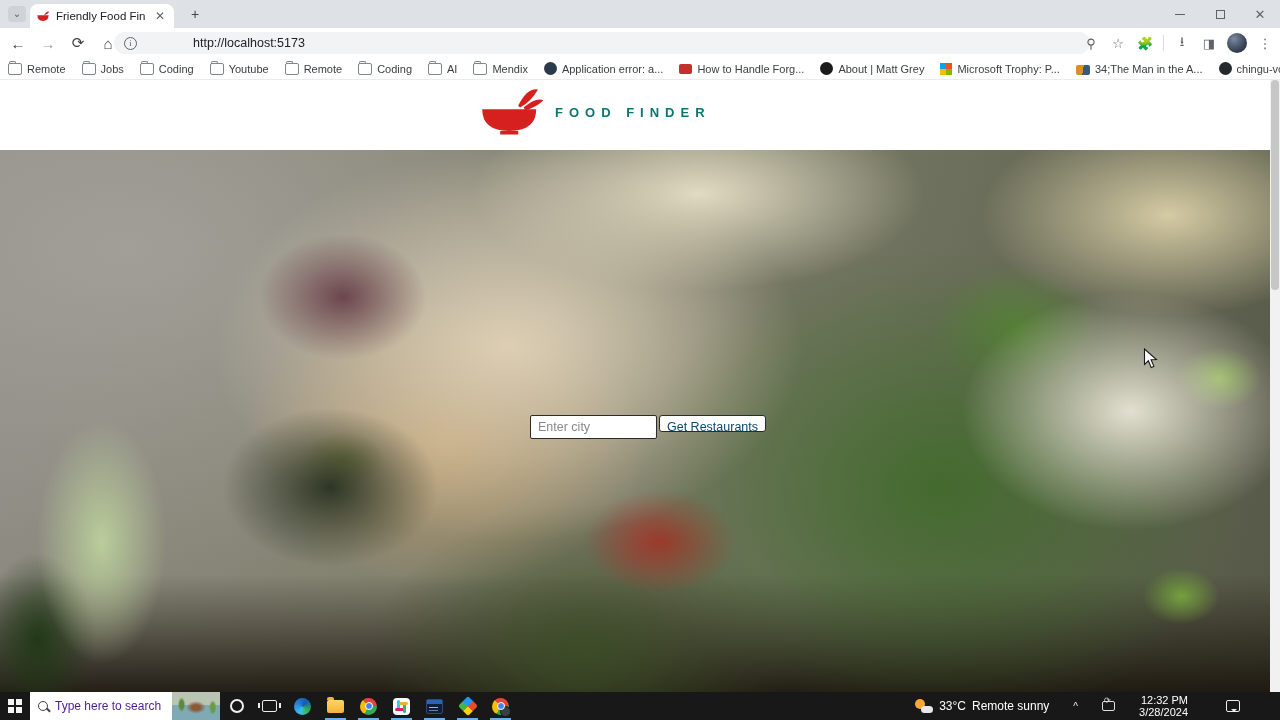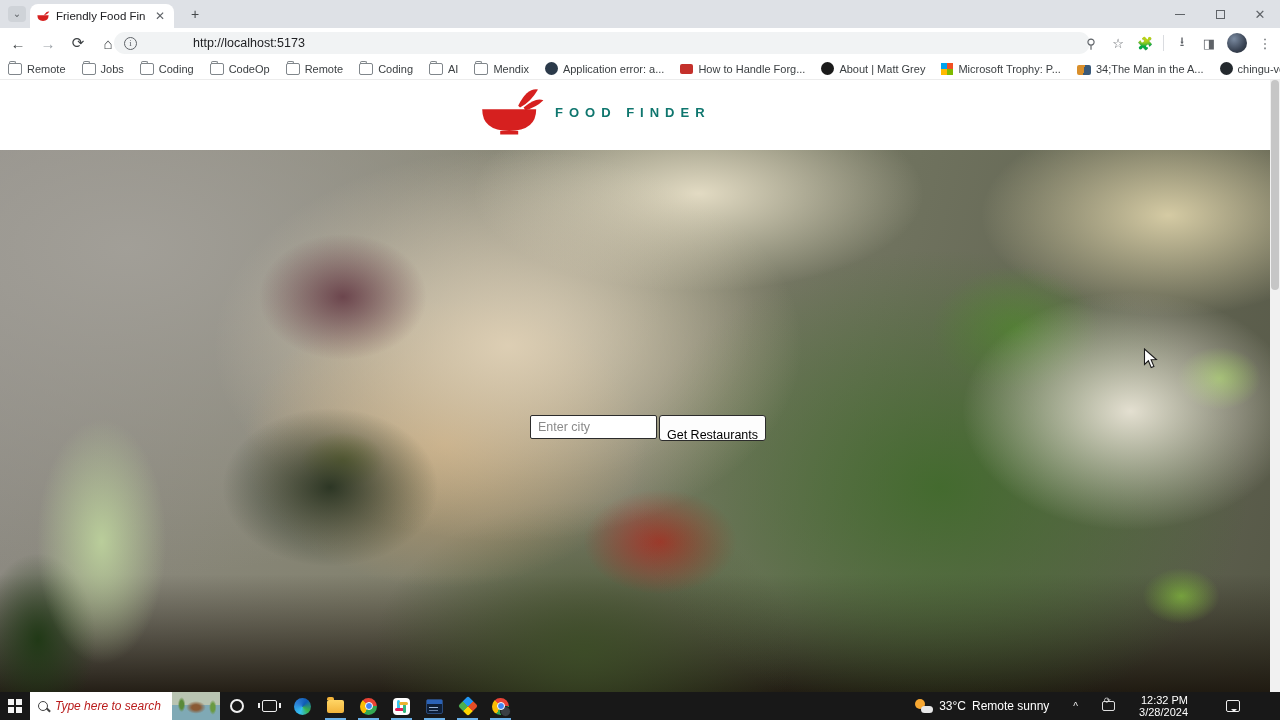--- a/index.html
+++ b/index.html
@@ -74,32 +74,32 @@
       radial-gradient(ellipse 80px 120px at 3% 90%, rgba(30,56,20,0.95), rgba(30,56,20,0) 72%),
       radial-gradient(ellipse 280px 200px at 46% 92%, rgba(60,78,38,0.85), rgba(60,78,38,0) 75%),
       radial-gradient(ellipse 700px 420px at 10% 18%, rgba(163,160,153,0.95), rgba(163,160,153,0) 78%),
       radial-gradient(ellipse 300px 240px at 43% 30%, rgba(255,255,255,0.22), rgba(255,255,255,0) 70%),
       linear-gradient(to bottom, rgba(28,22,14,0) 78%, rgba(26,20,12,0.92) 100%),
       linear-gradient(105deg, #8f8c86 0%, #83826f 35%, #6f725e 65%, #565847 100%);
   }
   .search-group { position:absolute; left:530px; top:265px; display:flex; }
   .city-input { width:127px; height:24px; border:1px solid #2b2b2b; border-radius:2px; background:#fff; font-size:12.5px; padding:0 7px; color:#202124; font-family:"Liberation Sans",sans-serif; }
   .city-input::placeholder { color:#8a8a8a; }
-  .get-btn { height:24px; margin-left:2px; border:1px solid #2b2b2b; border-radius:3px; background:#fdfdfd; font-size:12.5px; padding:12px 7px; color:#000000; font-family:"Liberation Sans",sans-serif; }
+  .get-btn { height:17px; margin-left:2px; border:1px solid #2b2b2b; border-radius:3px; background:#fdfdfd; font-size:12.5px; padding:4px 7px; color:#0c4a6e; font-family:"Liberation Sans",sans-serif; }
   .scrollbar { position:absolute; right:0; top:0; width:10px; height:614px; background:#f1f1f1; }
   .scroll-thumb { position:absolute; top:0; left:1px; width:8px; height:210px; border-radius:4px; background:#c6c6c6; }
   .cursor { position:absolute; left:1143px; top:268px; z-index:50; }
 
   
   .taskbar { position:absolute; left:0; bottom:0; width:1280px; height:28px; background:#181818; display:flex; align-items:stretch; color:#fff; }
   .tb-start { width:30px; display:flex; align-items:center; justify-content:center; }
   .win-grid { width:14px; height:14px; display:grid; grid-template-columns:6px 6px; grid-template-rows:6px 6px; gap:2px; }
   .win-grid span { background:#f5f5f5; }
   .tb-search { width:190px; background:#fff; display:flex; align-items:center; padding-left:8px; gap:7px; position:relative; overflow:hidden; }
-  .tb-search-text { font-size:12px; color:#b91c1c;font-style:italic; }
+  .tb-search-text { font-size:12px; color:#4c1d95; }
   .mag { width:10px; height:10px; border:1.6px solid #444; border-radius:50%; position:relative; }
   .mag::after { content:""; position:absolute; width:5px; height:1.6px; background:#444; transform:rotate(45deg); right:-4px; bottom:-1px; }
   .tb-daily { position:absolute; right:0; top:0; width:48px; height:28px;
     background: radial-gradient(ellipse 14px 9px at 50% 55%, #8a5a34 30%, rgba(138,90,52,0) 70%),
     radial-gradient(ellipse 5px 10px at 20% 45%, #5a8a3a 40%, rgba(90,138,58,0) 75%),
     radial-gradient(ellipse 5px 10px at 85% 55%, #6a9a42 40%, rgba(90,138,58,0) 75%),
     linear-gradient(to bottom, #b9c4b2 0 45%, #7fa9b5 45% 100%); }
   .tb-icons { display:flex; align-items:center; }
   .tb-ic { width:33px; height:28px; display:flex; align-items:center; justify-content:center; position:relative; }
   .tb-ic .indicator { position:absolute; bottom:0; left:6px; right:6px; height:2px; background:#6ab0e8; }
@@ -193,21 +193,21 @@
     <div class="bm">
         <span class="bm-ic ic-folder"></span>
         <span>Jobs</span>
       </div>
     <div class="bm">
         <span class="bm-ic ic-folder"></span>
         <span>Coding</span>
       </div>
     <div class="bm">
         <span class="bm-ic ic-folder"></span>
-        <span>CodeOp</span>
+        <span>Youtube</span>
       </div>
     <div class="bm">
         <span class="bm-ic ic-folder"></span>
         <span>Remote</span>
       </div>
     <div class="bm">
         <span class="bm-ic ic-folder"></span>
         <span>Coding</span>
       </div>
     <div class="bm">

